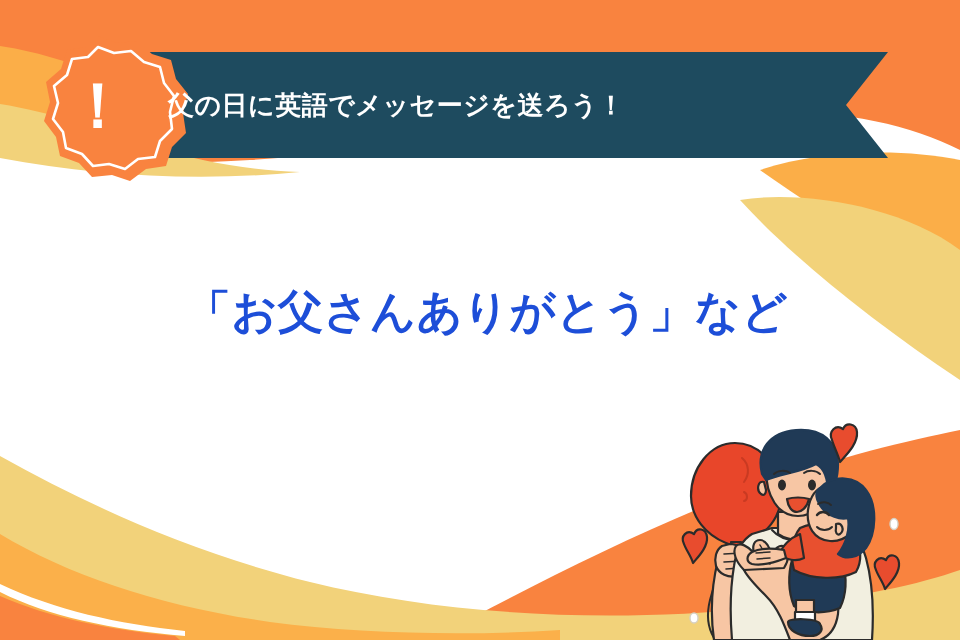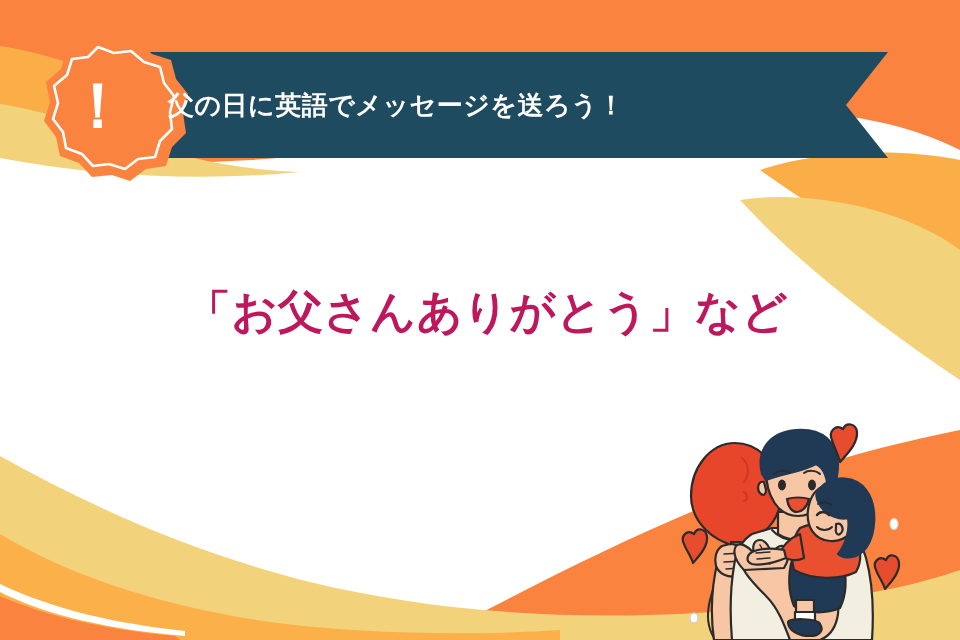--- a/index.html
+++ b/index.html
@@ -61,21 +61,21 @@
     user-select: none;
   }
 
   
   #headline {
     position: absolute;
     z-index: 6;
     left: 186px;
     top: 278px;
     width: 620px;
-    color: #be185d;
+    color: #1d4ed8;
     font-size: 45px;
     font-weight: bold;
     line-height: 1.52;
     letter-spacing: 0.5px;
   }
   #headline .hl-line { display: block; white-space: nowrap; }
 </style>
 </head>
 <body>
 

